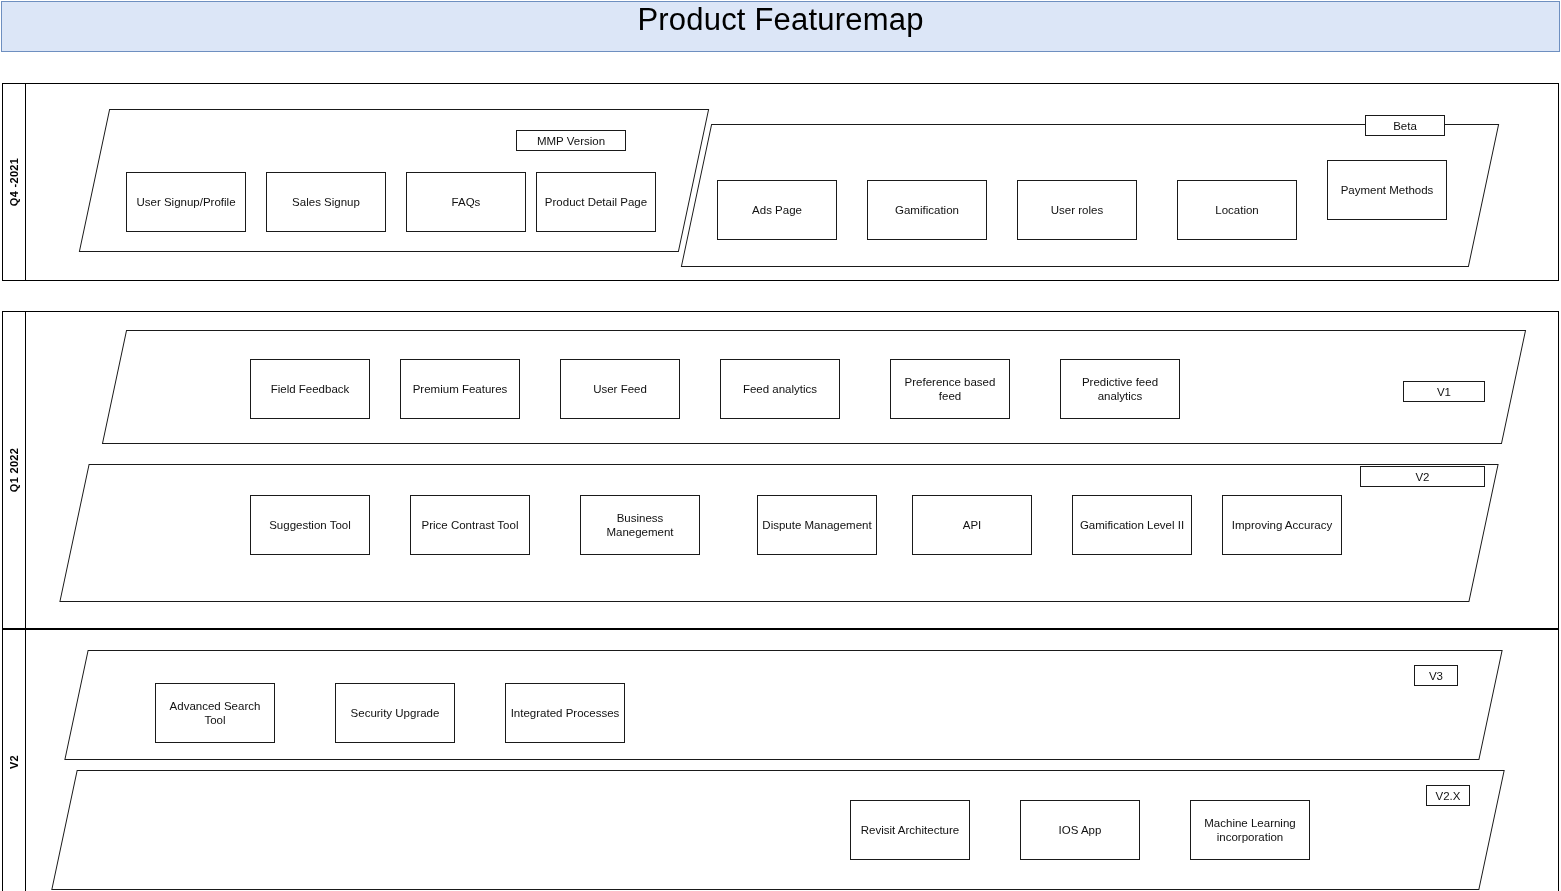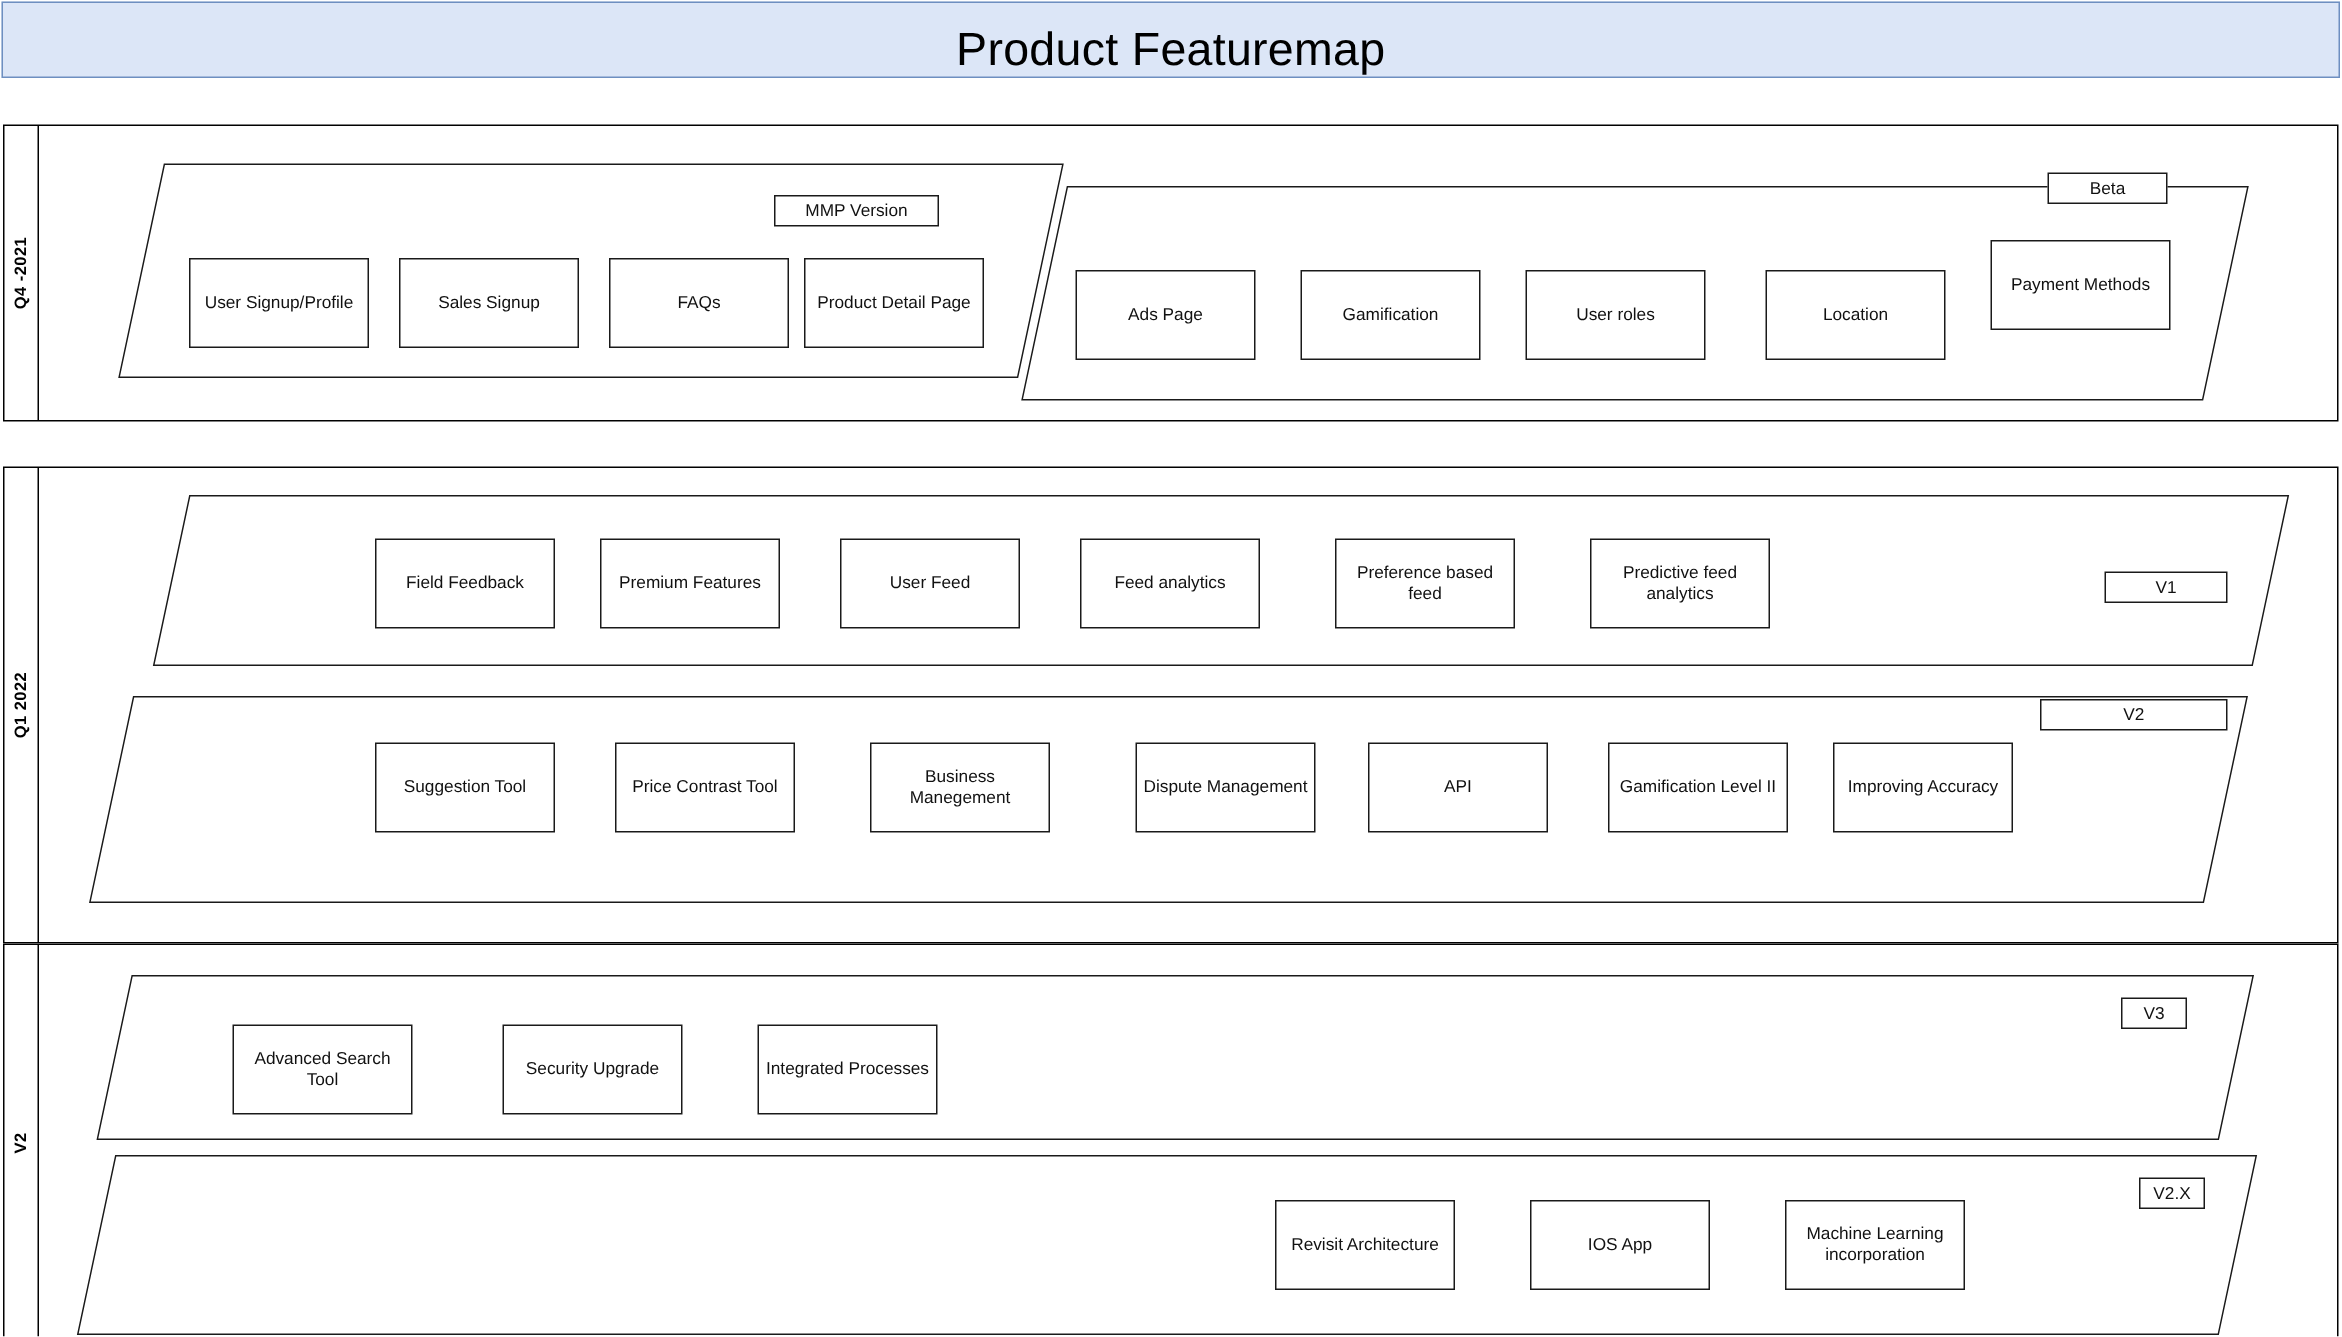--- a/index.html
+++ b/index.html
@@ -17,21 +17,21 @@
   }
 
   
   .title-bar {
     position: absolute;
     left: 1px; top: 1px;
     width: 1559px; height: 51px;
     background: #dce6f7;
     border: 1px solid #6e8fc0;
     display: flex;
-    align-items: flex-end;
+    align-items: flex-start;
     justify-content: center;
   }
   .title-text {
     font-size: 31px;
     color: #000000;
     letter-spacing: 0.2px;
   }
 
   
   .roadmap {

